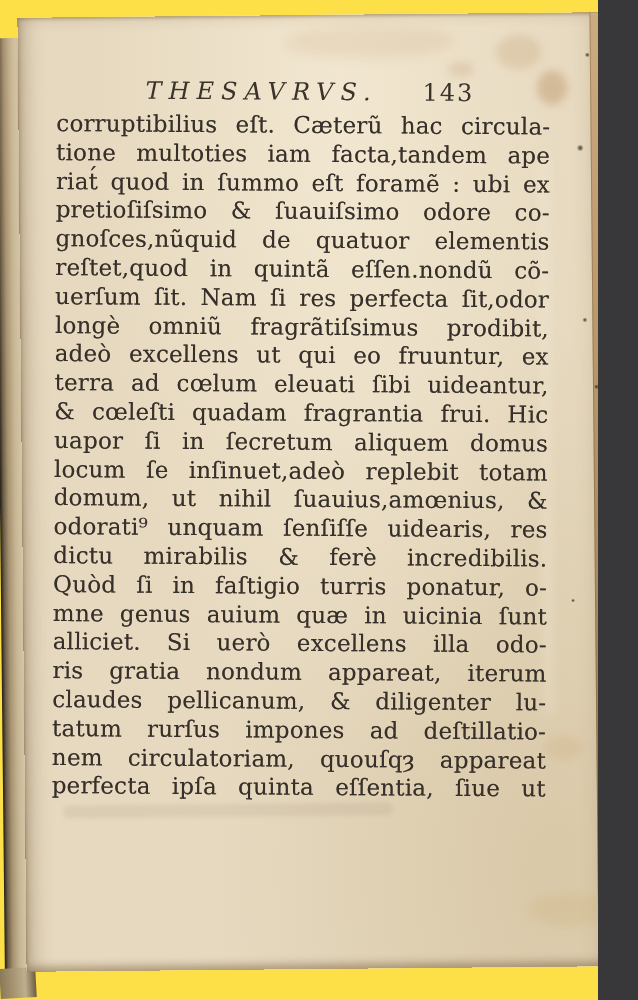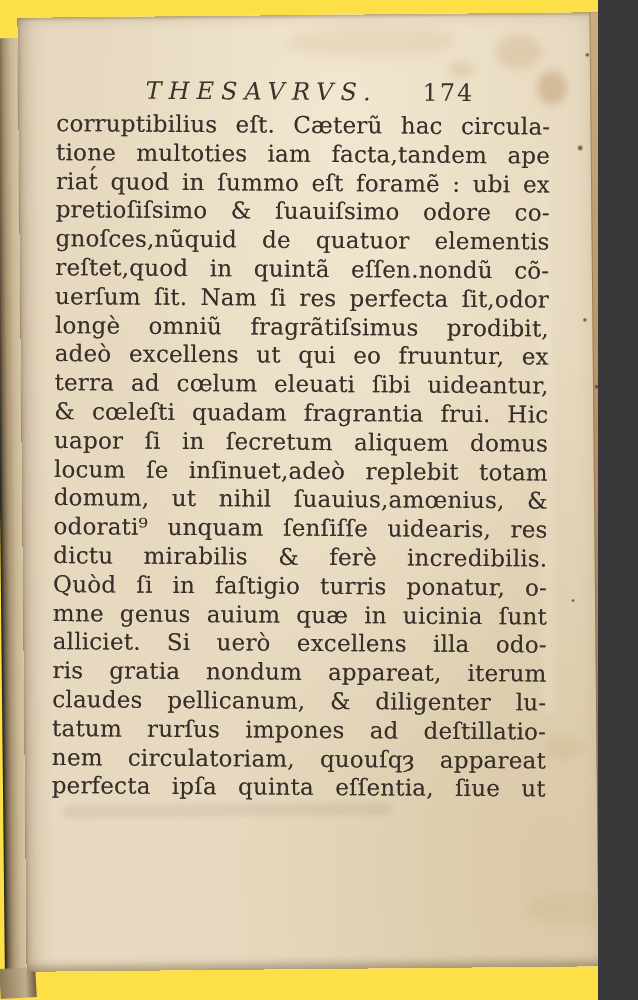--- a/index.html
+++ b/index.html
@@ -114,21 +114,21 @@
     <div class="speck sp3"></div>
     <div class="speck sp4"></div>
     <div class="speck sp5"></div>
     <div class="speck sp6"></div>
     <div class="crease"></div>
     <div class="showthrough"></div>
 
     <div class="content">
       <div class="pagehead">
         <span class="running-title">THESAVRVS.</span>
-        <span class="page-number">174</span>
+        <span class="page-number">143</span>
       </div>
       <div class="textblock">
           <div class="line">corruptibilius eſt. Cæterũ hac circula-</div>
           <div class="line">tione multoties iam facta,tandem ape</div>
           <div class="line">riat́ quod in ſummo eſt foramẽ : ubi ex</div>
           <div class="line">pretioſiſsimo &amp; ſuauiſsimo odore co-</div>
           <div class="line">gnoſces,nũquid de quatuor elementis</div>
           <div class="line">reſtet,quod in quintã eſſen.nondũ cõ-</div>
           <div class="line">uerſum ſit. Nam ſi res perfecta ſit,odor</div>
           <div class="line">longè omniũ fragrãtiſsimus prodibit,</div>

